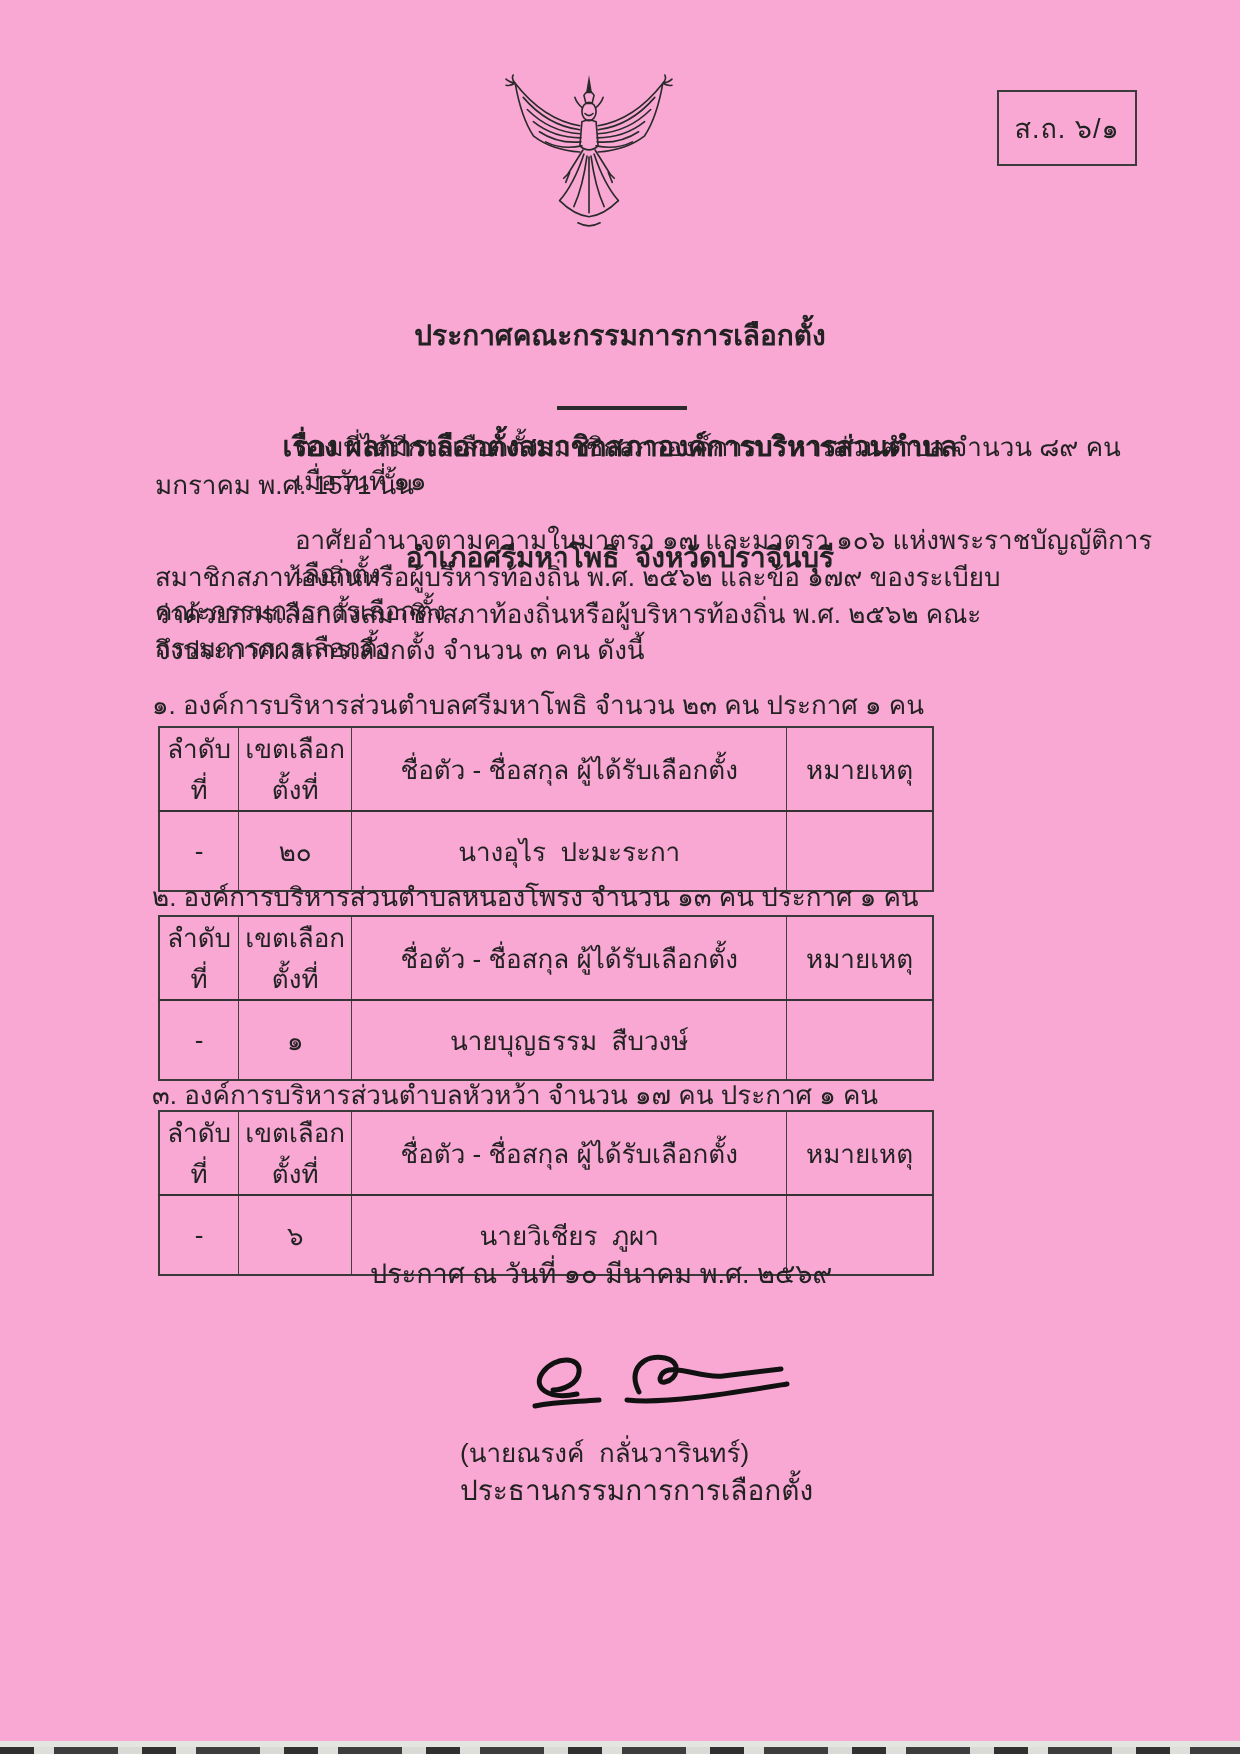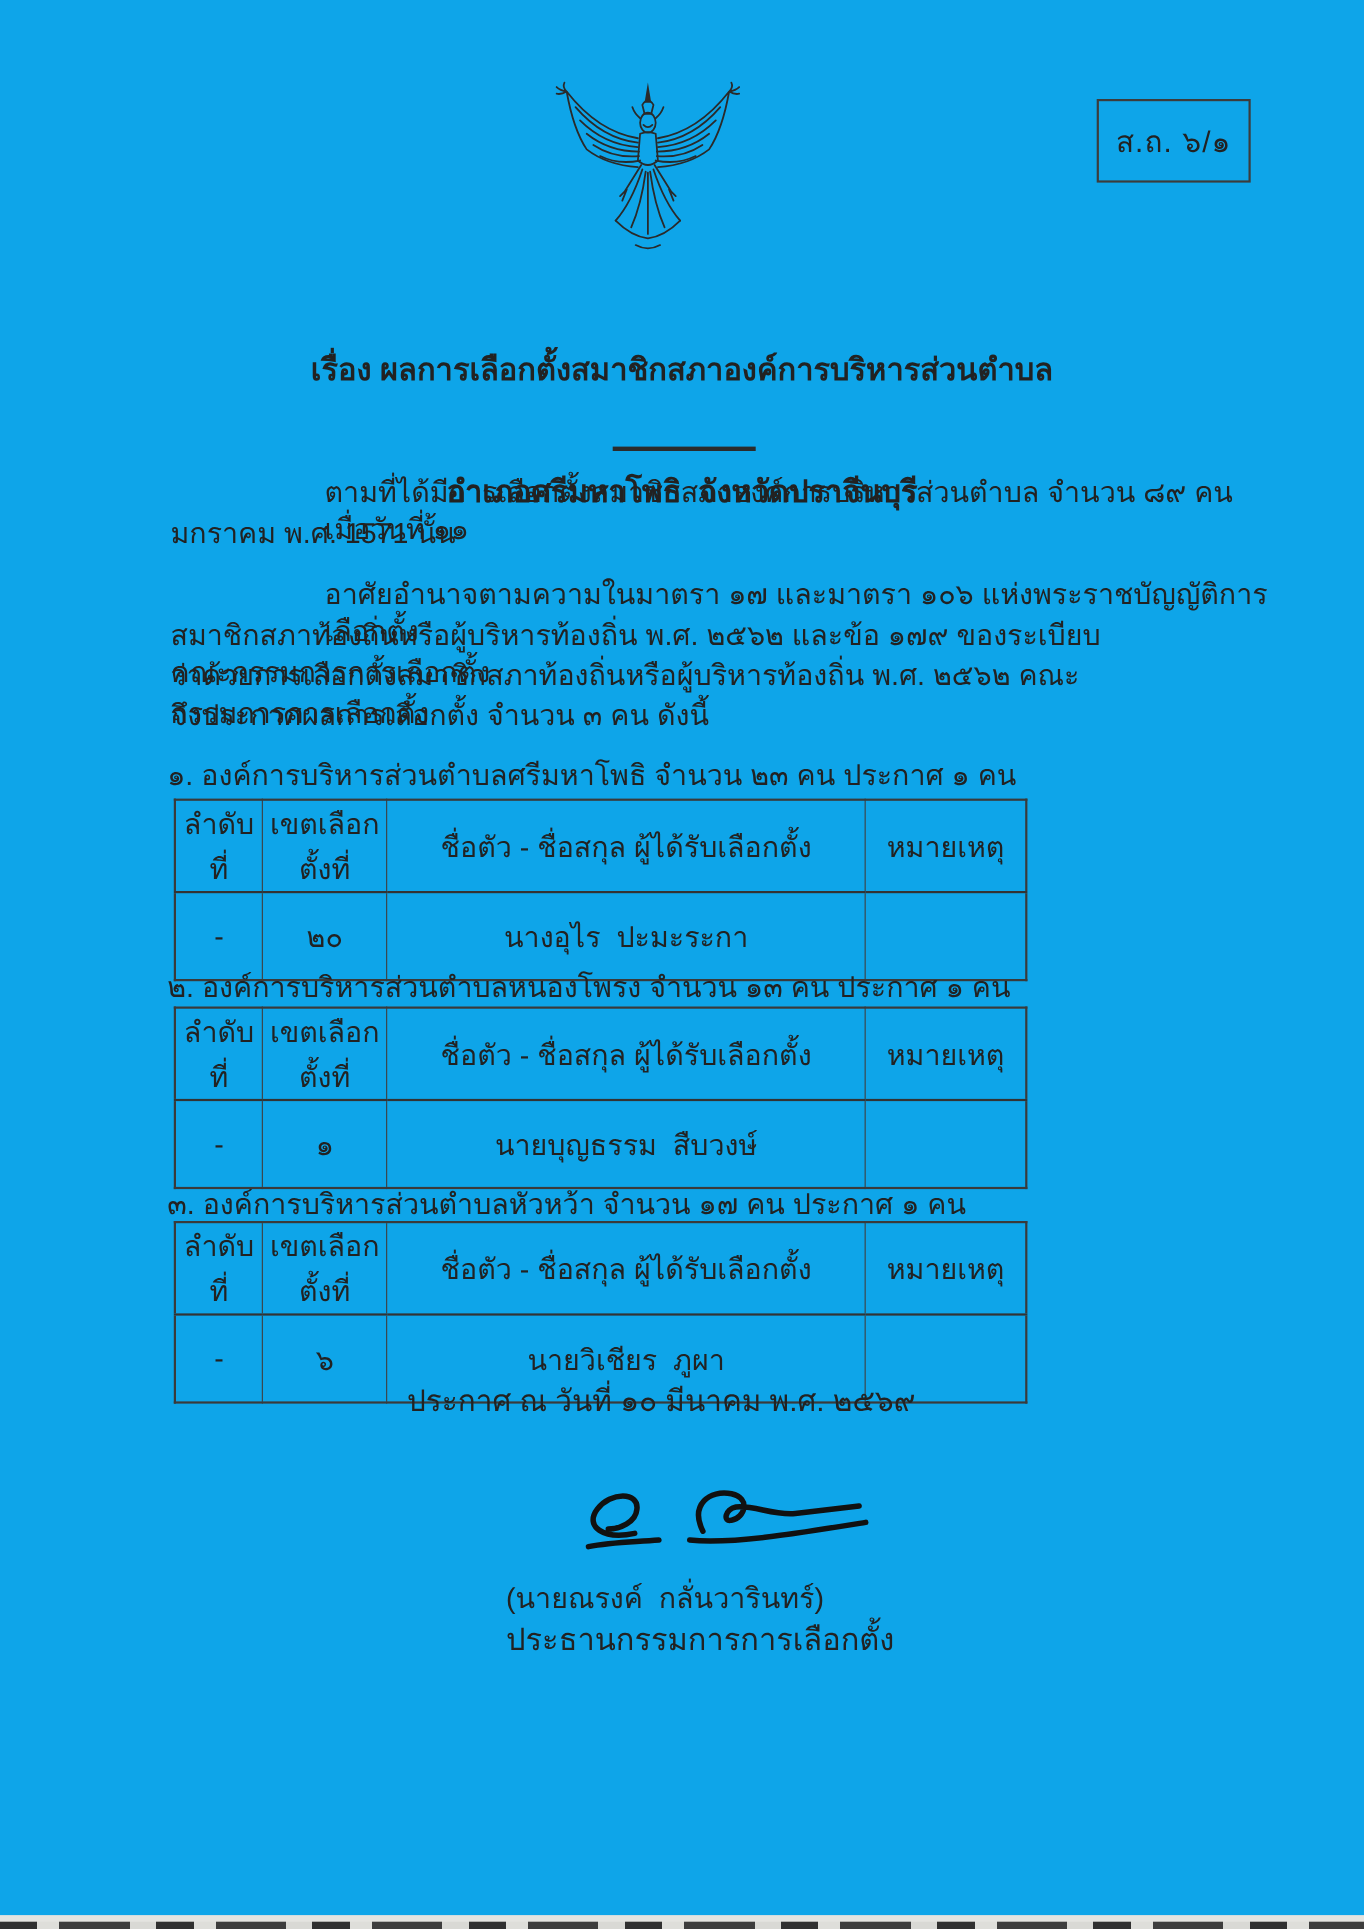--- a/index.html
+++ b/index.html
@@ -1,17 +1,17 @@
 <!DOCTYPE html>
 <html><head>
 <meta charset="utf-8">
 <style>
   html,body{margin:0;padding:0;background:#ffffff;}
   .page{
-    position:relative;width:1240px;height:1754px;background:#0ea5e9;
+    position:relative;width:1240px;height:1754px;background:#f9a8d4;
     color:#222;font-family:"Liberation Sans","DejaVu Sans",sans-serif;
     overflow:hidden;
   }
   .form-code-box{
     position:absolute;left:997px;top:90px;width:136px;height:72px;
     border:2.5px solid #3c3c3c;display:flex;align-items:center;justify-content:center;
     font-size:27px;letter-spacing:1px;
   }
   .emblem{position:absolute;left:503px;top:72px;width:172px;height:162px;}
   .titles{
@@ -95,20 +95,21 @@
       <path d="M56,126 Q70,140 85,142 Q100,140 114,126"></path>
       <path d="M74,148 Q85,154 96,148"></path>
     </g>
   </svg>
 
   <div class="form-code-box">
     <span>ส.ถ. ๖/๑</span>
   </div>
 
   <div class="titles">
+    <div>ประกาศคณะกรรมการการเลือกตั้ง</div>
     <div>เรื่อง ผลการเลือกตั้งสมาชิกสภาองค์การบริหารส่วนตำบล</div>
     <div>อำเภอศรีมหาโพธิ  จังหวัดปราจีนบุรี</div>
   </div>
 
   <div class="divider"></div>
 
   <div class="bodyline indent" style="top:430px">ตามที่ได้มีการเลือกตั้งสมาชิกสภาองค์การบริหารส่วนตำบล จำนวน ๘๙ คน เมื่อวันที่ ๑๑</div>
   <div class="bodyline" style="top:468px">มกราคม พ.ศ. 1571 นั้น</div>
 
   <div class="bodyline indent" style="top:523px">อาศัยอำนาจตามความในมาตรา ๑๗ และมาตรา ๑๐๖ แห่งพระราชบัญญัติการเลือกตั้ง</div>

